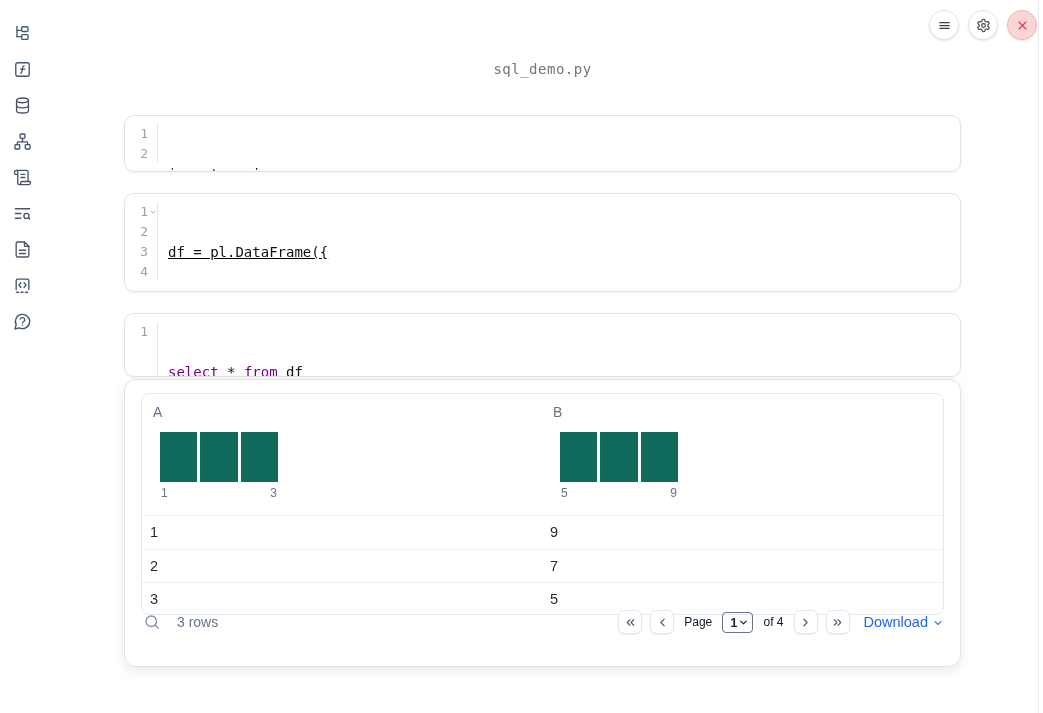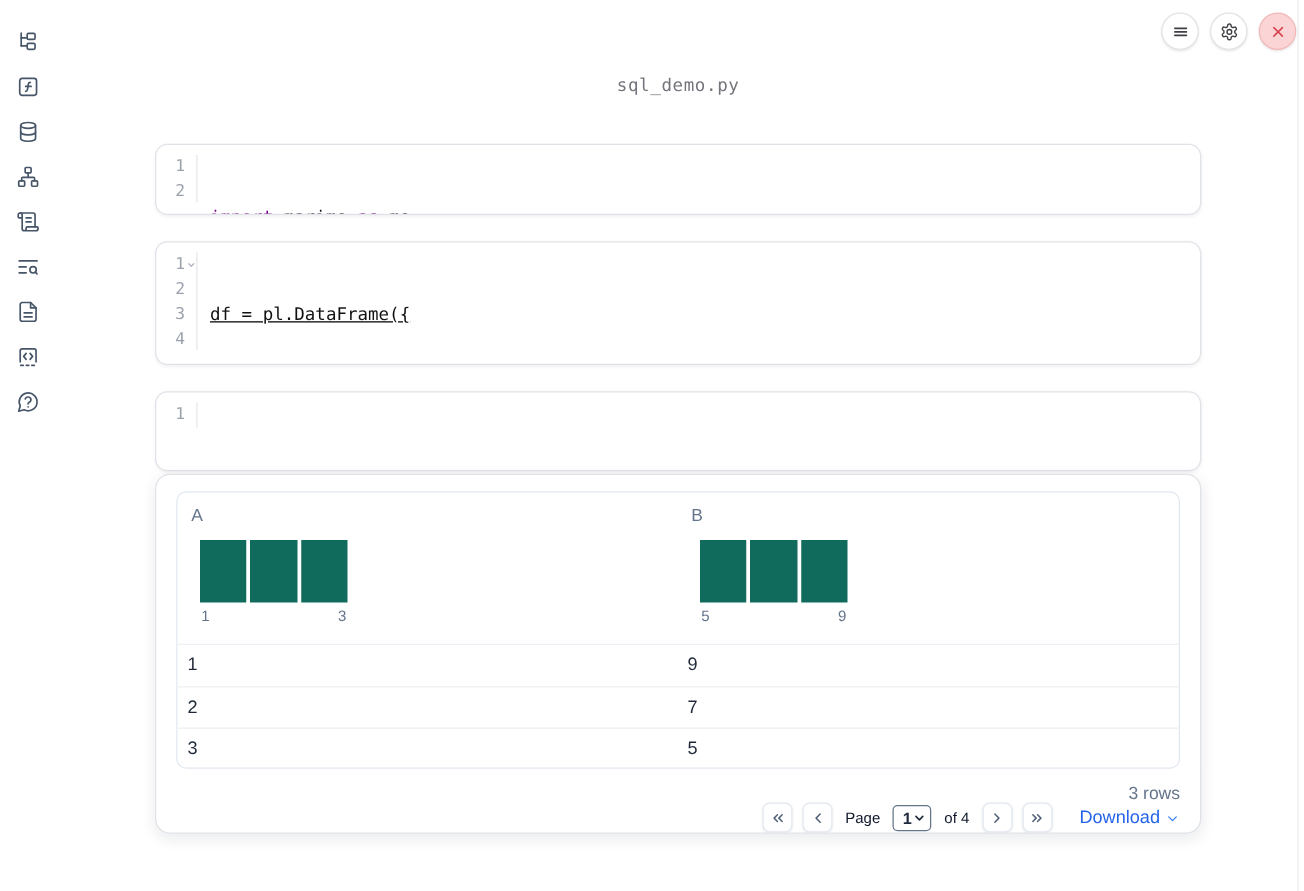--- a/index.html
+++ b/index.html
@@ -48,30 +48,30 @@
   .hist { margin-top:12px; margin-left:7px; width:118px; cursor:pointer; }
   .bars { display:flex; gap:3px; height:50px; align-items:flex-end; }
   .bar { flex:1; height:100%; background:#116b5c; }
   .hist-labels { display:flex; justify-content:space-between; font-size:12px; color:#64748b; margin-top:4px; padding:0 1px; }
   .t-row { display:flex; height:33.5px; align-items:center; border-top:1px solid #eceff3; font-size:14.5px; color:#1f2937; }
   .t-cell { padding-left:8px; }
   .t-cell.a { width:400px; flex:none; }
   .t-cell.b { flex:1; }
 
   
-  .out-footer { position:absolute; left:16px; right:16px; bottom:0; height:40px; display:flex; align-items:flex-end;flex-direction:column; }
+  .out-footer { position:absolute; left:16px; right:16px; bottom:24px; height:40px; display:flex; align-items:center; }
   .search-ico { width:18px; height:18px; color:#8b93a7; margin:0 16px 0 2px; cursor:pointer; }
   .row-count { font-size:14px; color:#64748b; }
   .pager { margin-left:auto; display:flex; align-items:center; gap:8px; }
   .pg-btn { width:24px; height:24px; border-radius:6px; border:1px solid #e2e8f0; background:#fff; box-shadow:0 1px 2px rgba(15,23,42,.07); display:flex; align-items:center; justify-content:center; color:#52607a; cursor:pointer; }
   .pg-btn svg { width:13px; height:13px; }
   .pg-label { font-size:12px; color:#0f172a; margin:0 2px; }
   .page-select { display:inline-flex; align-items:center; height:21px; border:1px solid #64748b; border-radius:4px; padding:0 3px 0 7px; font-size:13px; font-weight:bold; color:#1e293b; gap:1px; cursor:pointer; }
   .page-select svg { width:11px; height:11px; color:#1e293b; }
-  .download { display:inline-flex; align-items:center; gap:4px; margin-left:14px; font-size:14.5px; color:#2563eb; text-decoration:none; cursor:pointer; }
+  .download { display:inline-flex; align-items:center; gap:4px; margin-left:6px; font-size:14.5px; color:#2563eb; text-decoration:none; cursor:pointer; }
   .download svg { width:12px; height:12px; color:#3b82f6; margin-top:2px; }
 
   .right-line { position:absolute; right:4px; top:0; bottom:0; width:1px; background:#ececf0; }
 </style>
 </head>
 <body>
 
 <div class="sidebar">
   <button class="side-btn">
     <svg viewBox="0 0 24 24" fill="none" stroke="currentColor" stroke-width="1.7" stroke-linecap="round" stroke-linejoin="round">
@@ -200,20 +200,23 @@
       
       
     </div>
   </div>
 </div>
 
 <div class="cell" id="cell-sql">
   <div class="code">
     <div class="gutter">
       <span class="ln">1</span>
+    </div>
+    <div class="src">
+      <div class="line"><span class="tok-kw">select</span><span class="tok-pl"> * </span><span class="tok-kw">from</span><span class="tok-pl"> df</span></div>
     </div>
   </div>
 
 </div>
 
 <div class="cell" id="cell-output">
   <div class="table-card">
     <div class="t-head">
       <div class="t-col a">
         <div class="col-name">A</div>

